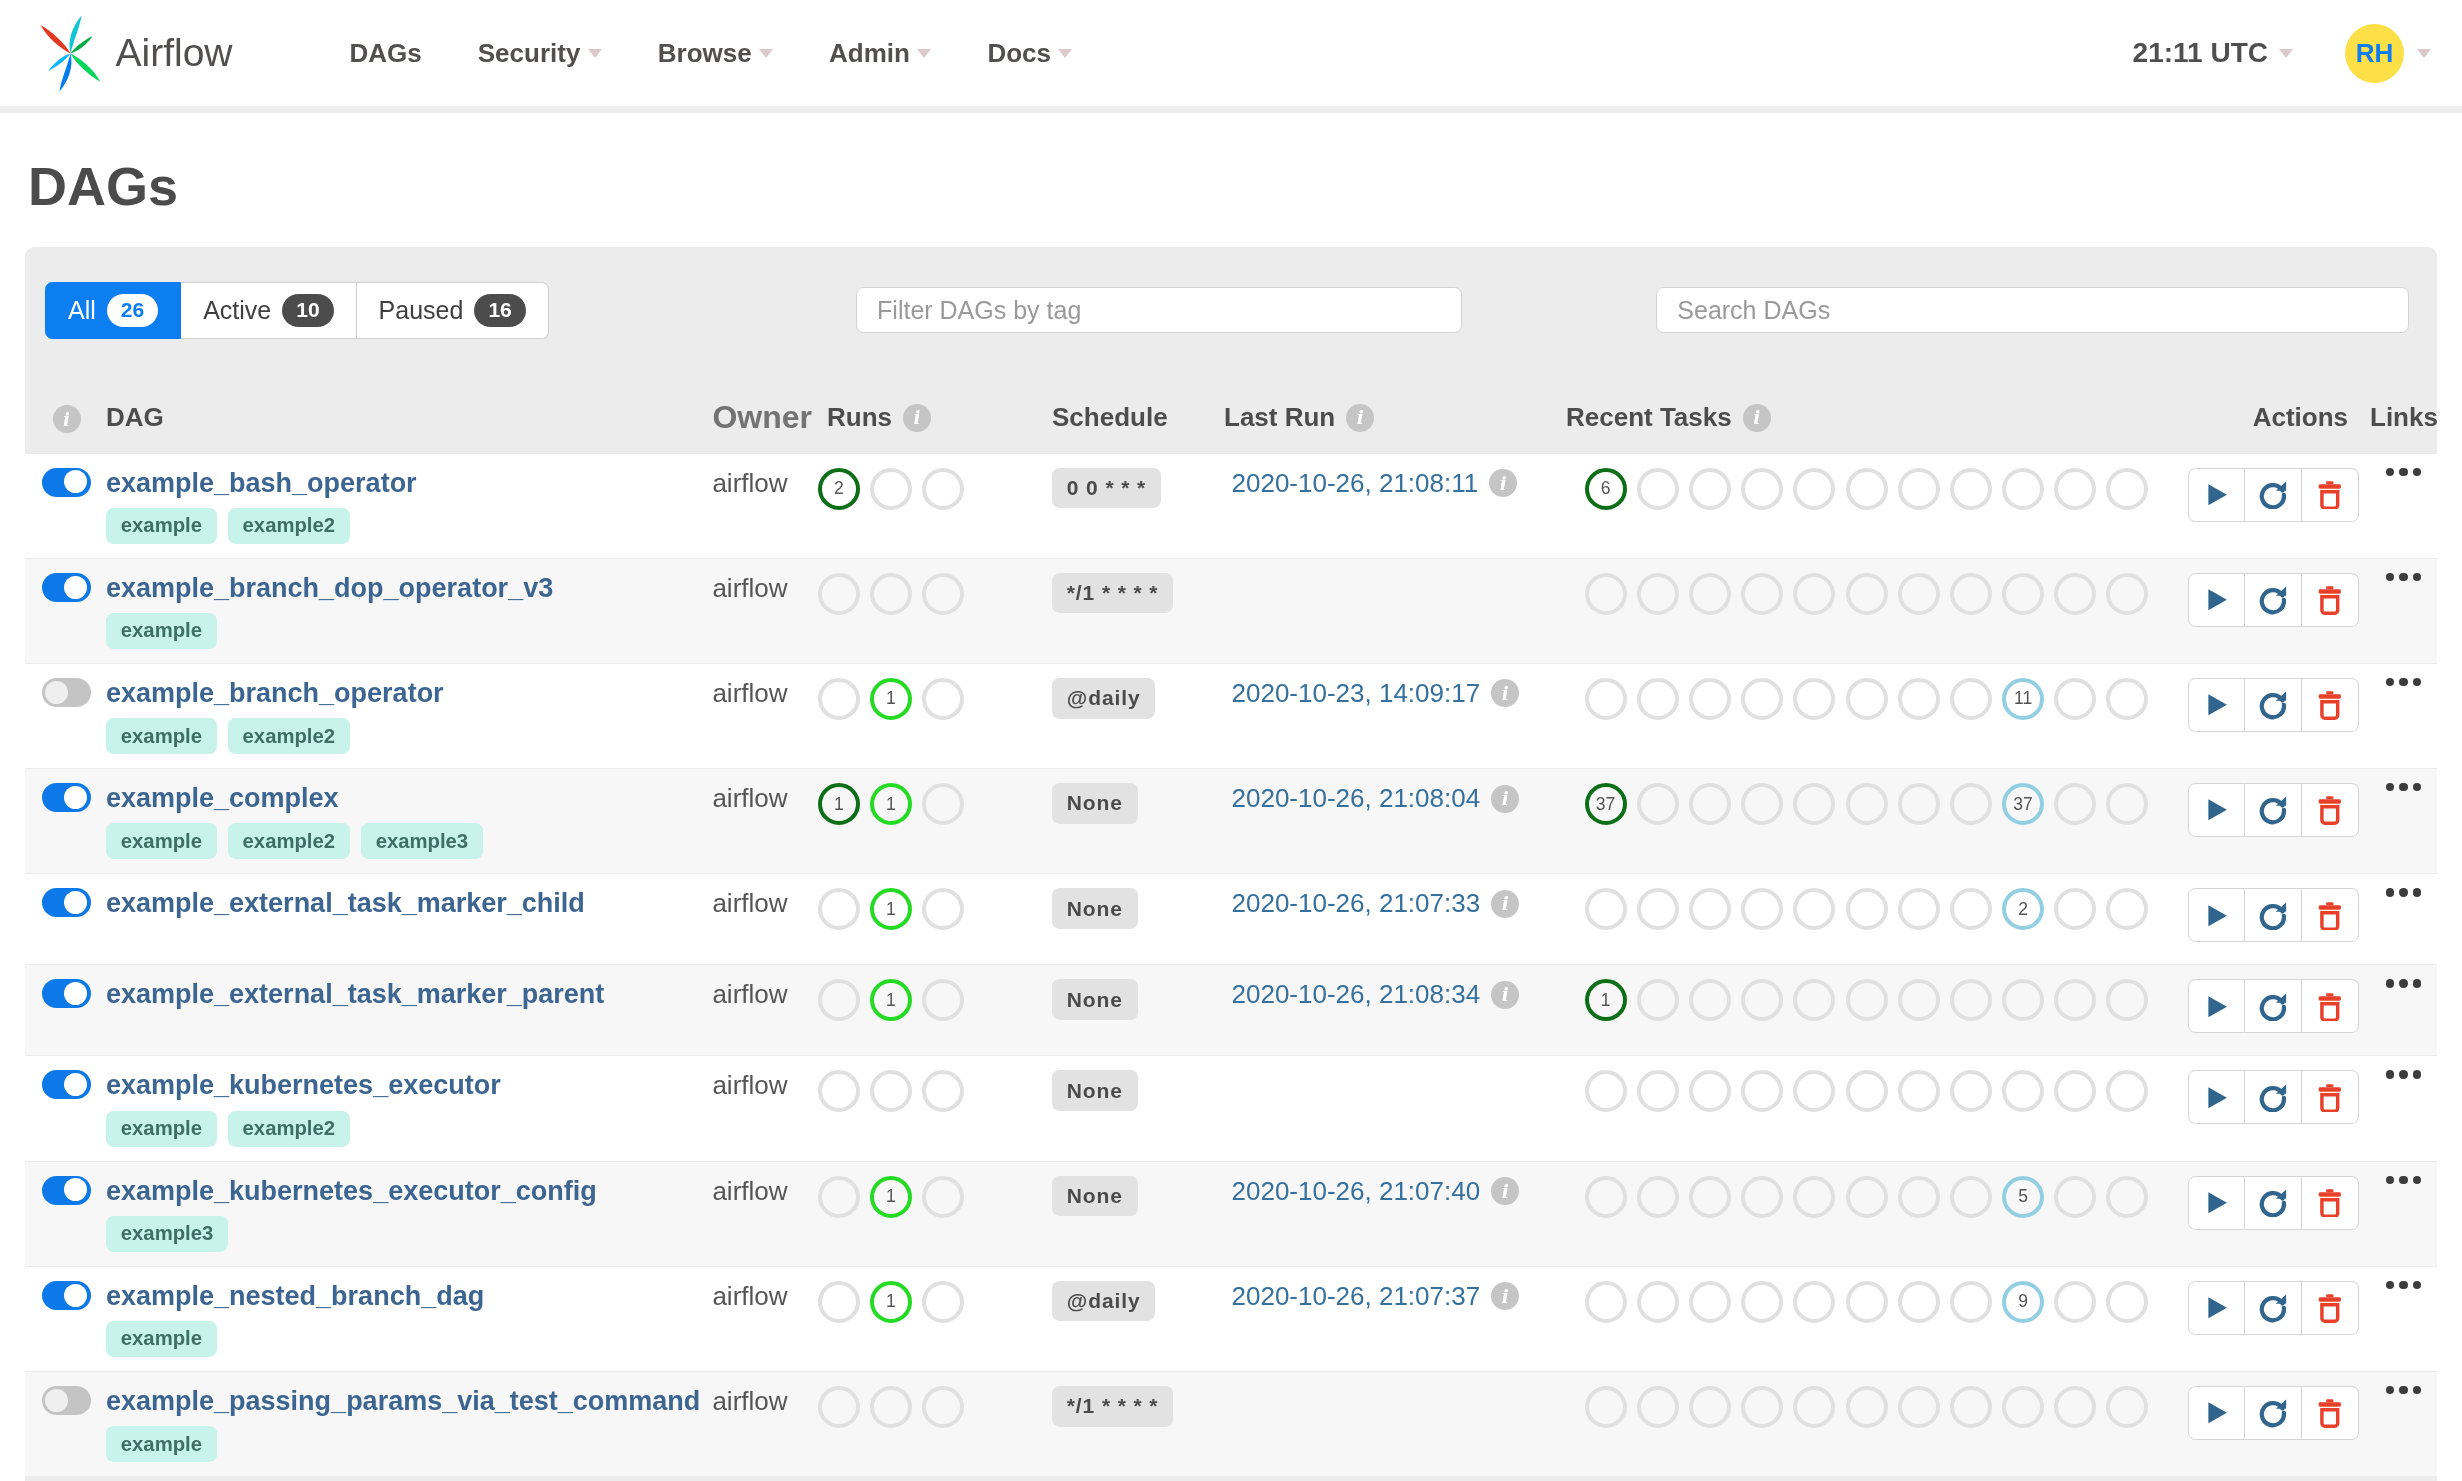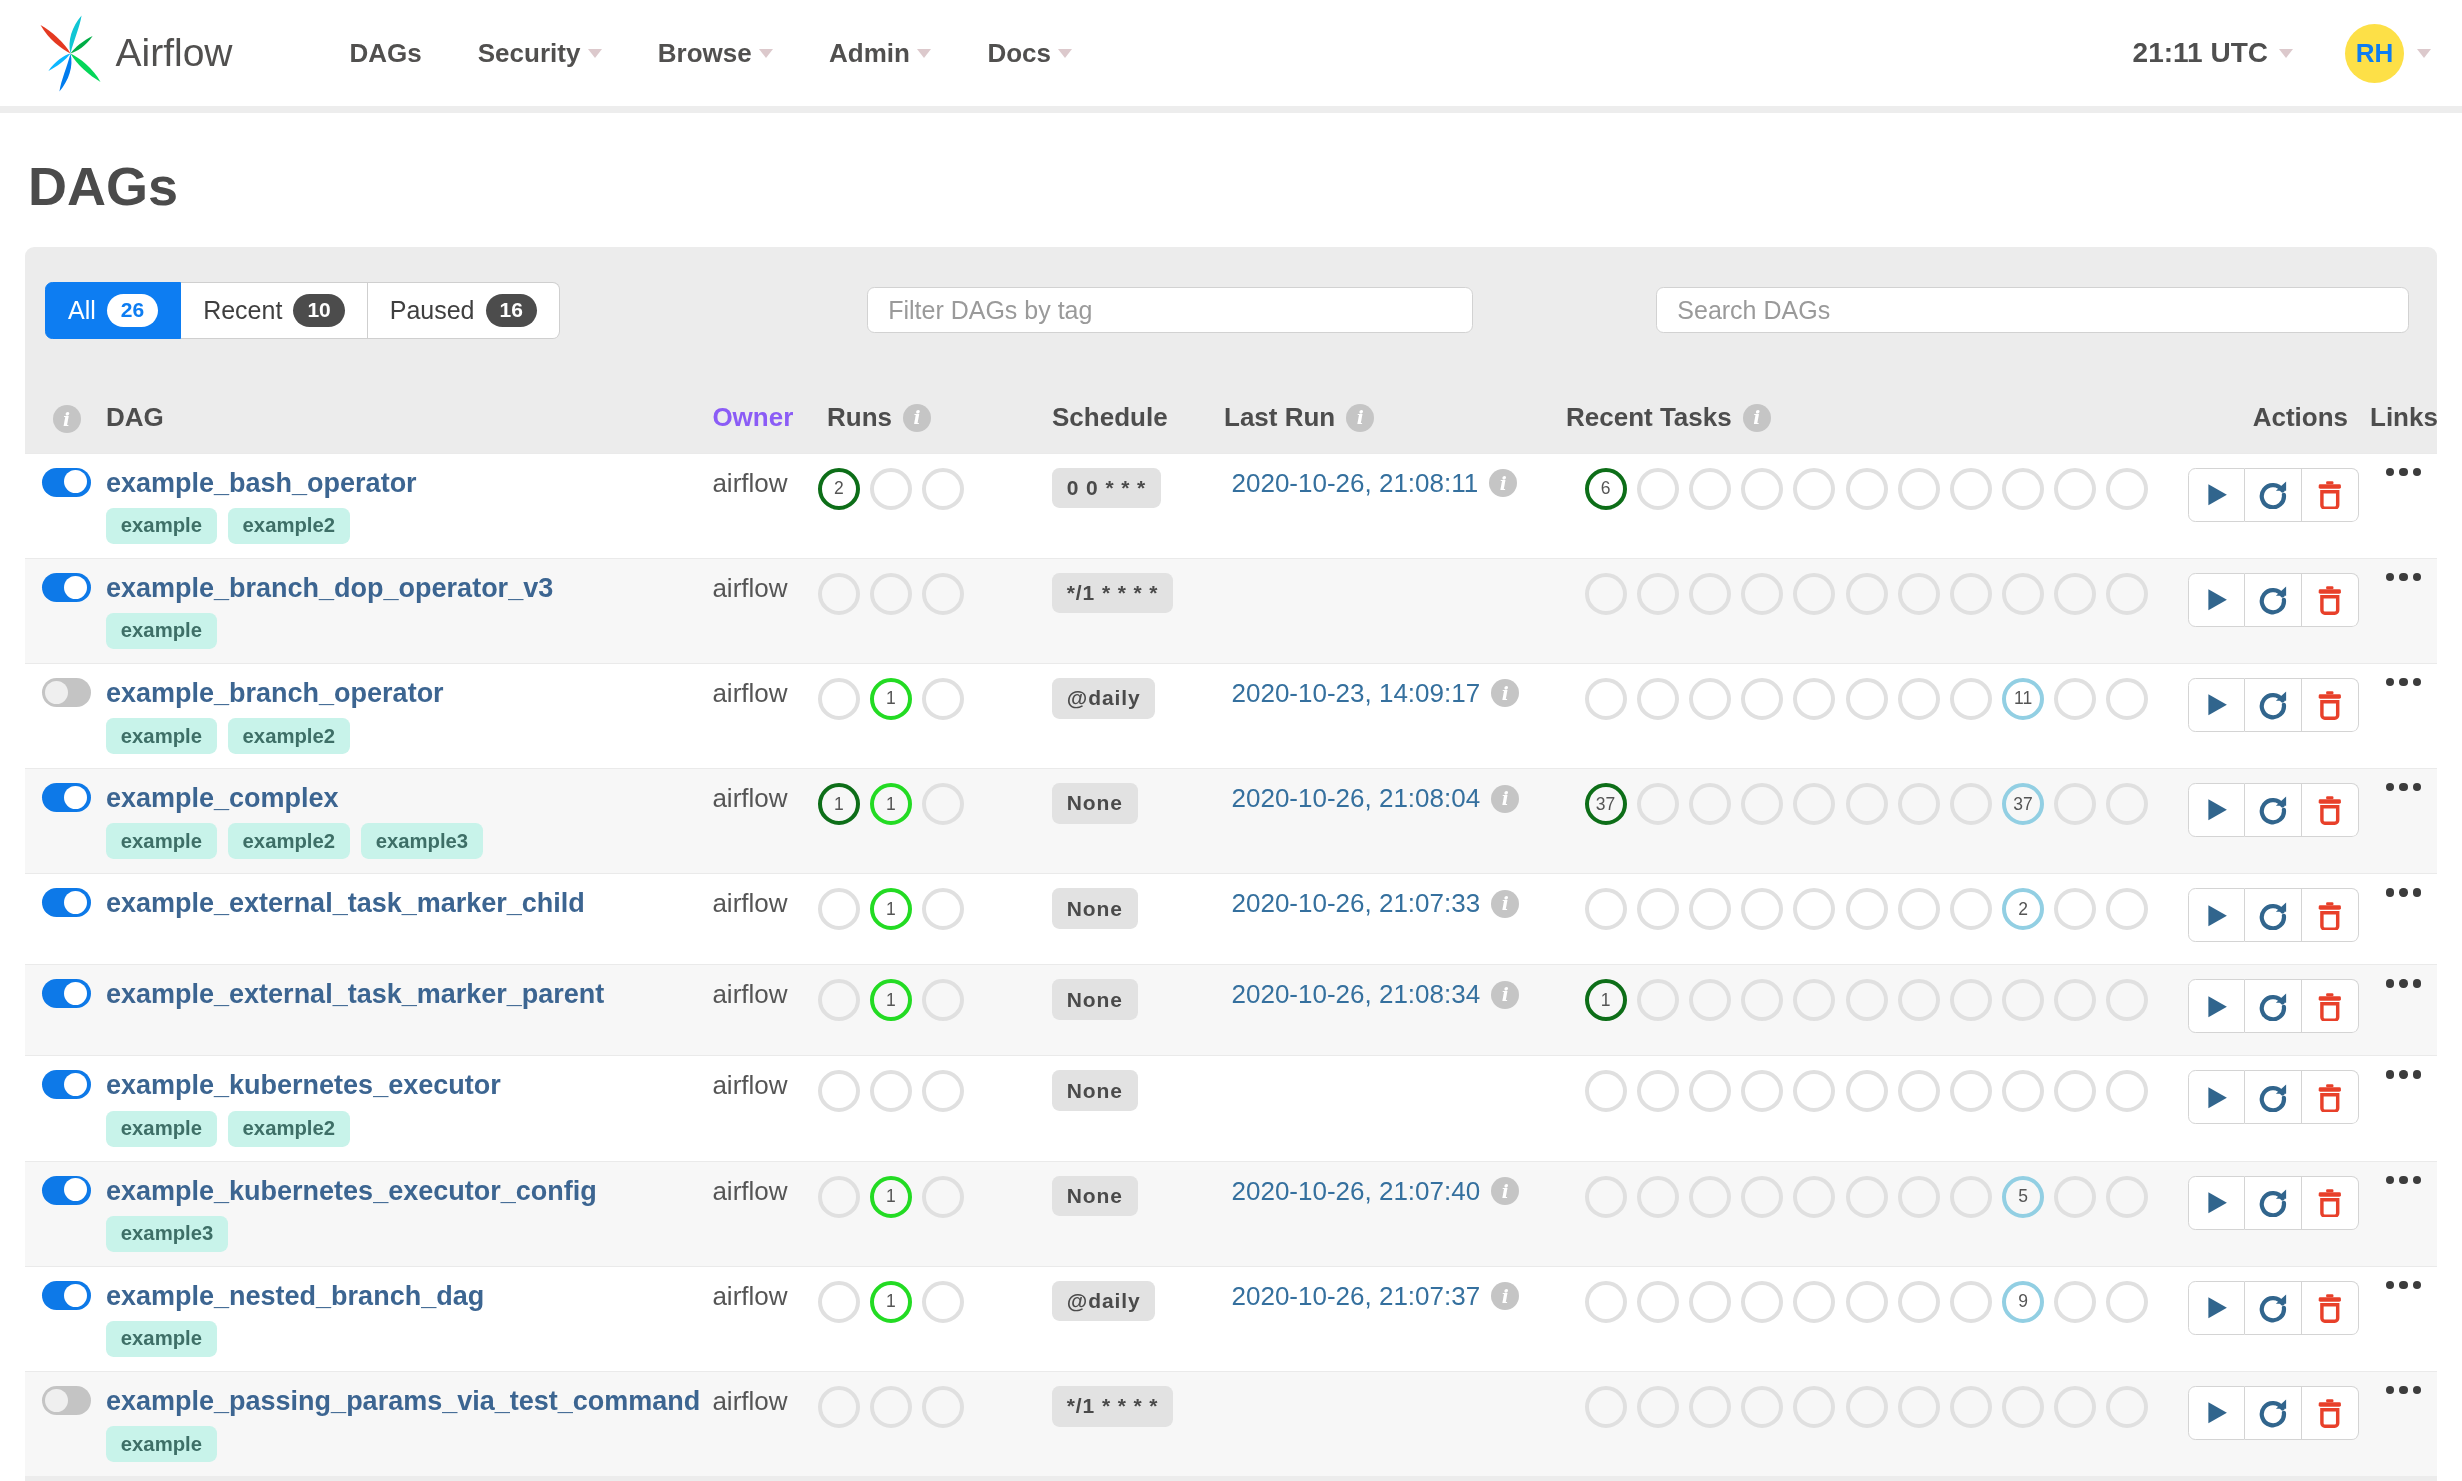--- a/index.html
+++ b/index.html
@@ -160,36 +160,36 @@
 <h1 class="page-title">DAGs</h1>
 
 <section class="panel">
   <div class="filter-row">
     <div class="tabs" id="tabs">
         <div class="tab active">
           <span>All</span>
           <span class="count">26</span>
         </div>
         <div class="tab">
-          <span>Recent</span>
+          <span>Active</span>
           <span class="count">10</span>
         </div>
         <div class="tab">
           <span>Paused</span>
           <span class="count">16</span>
         </div>
       </div>
     <input class="input tag-filter" placeholder="Filter DAGs by tag" style="">
     <input class="input dag-search" placeholder="Search DAGs" style="">
   </div>
 
   <div class="thead">
     <div class="c-toggle"><span class="info-i lead-info">i</span></div>
     <div class="c-dag">DAG</div>
-    <div class="c-owner" style="font-size:26px;color:#8b5cf6;font-weight:700;">Owner</div>
+    <div class="c-owner" style="font-size:32px;color:#737373;font-weight:700;">Owner</div>
     <div class="c-runs">
       <span>Runs</span>
       <span class="info-i">i</span>
     </div>
     <div class="c-sched">Schedule</div>
     <div class="c-lastrun">
       <span>Last Run</span>
       <span class="info-i">i</span>
     </div>
     <div class="c-recent">

